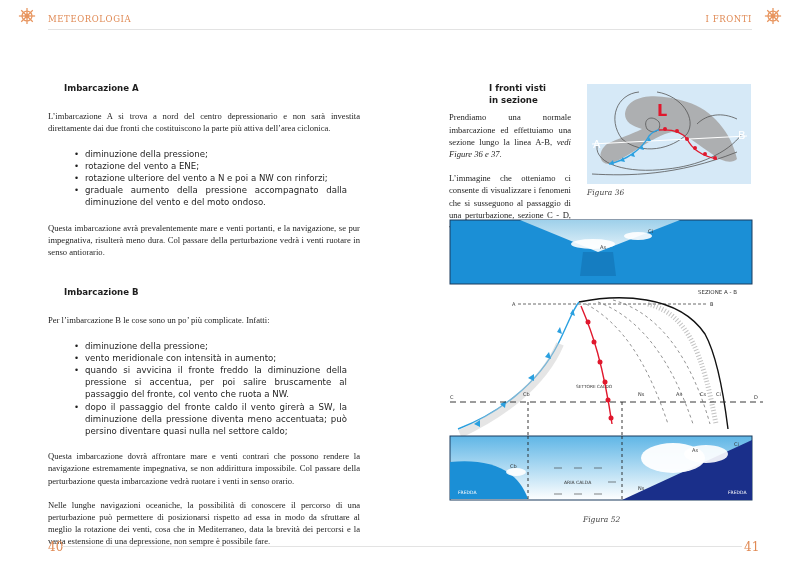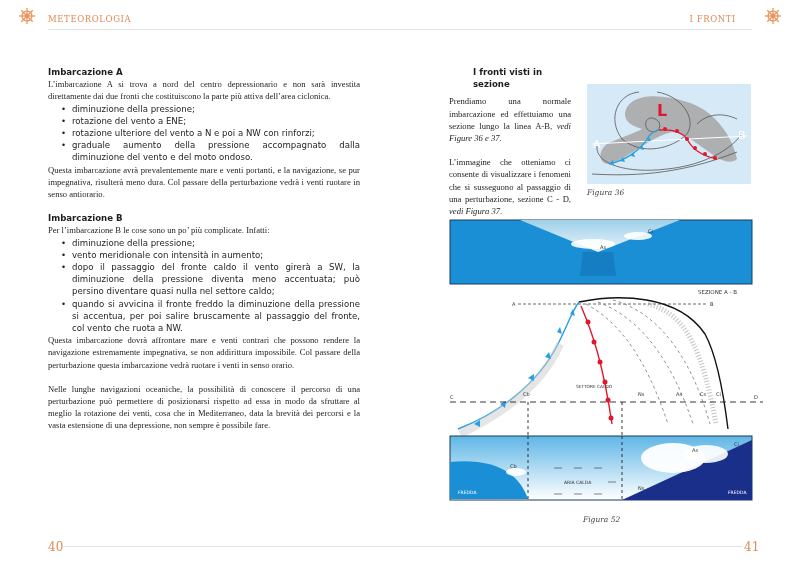--- a/index.html
+++ b/index.html
@@ -1,23 +1,23 @@
 <!DOCTYPE html>
 <html><head>
 <meta charset="utf-8">
 <style>
   html, body { margin:0; padding:0; background:#ffffff; }
   body { width:800px; height:567px; position:relative; overflow:hidden; font-family:"DejaVu Sans", sans-serif; color:#222; }
   .hdr-rule { position:absolute; top:29px; height:1px; background:#e3e3e3; }
   .running { position:absolute; top:14px; font-family:"DejaVu Serif", serif; font-size:8.5px; letter-spacing:0.6px; color:#e08a55; }
   .wheel { position:absolute; top:7px; width:18px; height:18px; }
   .col { position:absolute; font-size:8.6px; line-height:12.2px; color:#1e1e1e; }
-  .col h3 { margin:0; font-size:8.6px; font-weight:bold; line-height:12.2px; }
+  .col h3 { margin:16px; font-size:8.6px; font-weight:bold; line-height:12.2px; }
   .col p { margin:0; text-align:justify;font-family:Liberation Serif, serif; }
-  .col ul { margin:0; padding-left:24px; list-style:none; }
+  .col ul { margin:13px; padding-left:24px; list-style:none; }
   .col li { position:relative; text-align:justify; }
   .col li::before { content:"•"; position:absolute; left:-11px; }
   .gap { height:12px; }
   .fig36 { position:absolute; left:587px; top:84px; width:164px; height:100px; }
   .caption { position:absolute; font-family:"DejaVu Serif", serif; font-style:italic; font-size:7.5px; color:#444; }
   .fig37 { position:absolute; left:448px; top:214px; width:320px; height:290px; }
   .folio { position:absolute; top:540px; font-family:"DejaVu Serif", serif; font-size:12px; color:#e08a55;text-align:center; }
   .foot-rule { position:absolute; top:546px; height:1px; background:#e3e3e3; }
   .i { font-style:italic; }
 </style>
@@ -29,21 +29,21 @@
     <circle cx="10" cy="10" r="5.5"></circle>
       <circle cx="10" cy="10" r="2"></circle>
     <line x1="10" y1="1" x2="10" y2="19"></line>
       <line x1="1" y1="10" x2="19" y2="10"></line>
     <line x1="3.6" y1="3.6" x2="16.4" y2="16.4"></line>
       <line x1="16.4" y1="3.6" x2="3.6" y2="16.4"></line>
   </g>
 </svg>
 <div class="running" style="left:48px;">METEOROLOGIA</div>
 <div class="hdr-rule" style="left:48px; width:704px;"></div>
-<div class="running" style="right:64px;margin-left:38px;">I FRONTI</div>
+<div class="running" style="right:48px;margin-left:38px;">I FRONTI</div>
 <svg class="wheel" style="left:764px;" viewBox="0 0 20 20">
   <g stroke="#e8955e" fill="none" stroke-width="1.4">
     <circle cx="10" cy="10" r="5.5"></circle>
       <circle cx="10" cy="10" r="2"></circle>
     <line x1="10" y1="1" x2="10" y2="19"></line>
       <line x1="1" y1="10" x2="19" y2="10"></line>
     <line x1="3.6" y1="3.6" x2="16.4" y2="16.4"></line>
       <line x1="16.4" y1="3.6" x2="3.6" y2="16.4"></line>
   </g>
 </svg>
@@ -57,22 +57,22 @@
     <li>rotazione ulteriore del vento a N e poi a NW con rinforzi;</li>
     <li>graduale aumento della pressione accompagnato dalla diminuzione del vento e del moto ondoso.</li>
   </ul>
   <p>Questa imbarcazione avrà prevalentemente mare e venti portanti, e la navigazione, se pur impegnativa, risulterà meno dura. Col passare della perturbazione vedrà i venti ruotare in senso antiorario.</p>
   <div class="gap"></div>
   <h3>Imbarcazione B</h3>
   <p>Per l’imbarcazione B le cose sono un po’ più complicate. Infatti:</p>
   <ul>
     <li>diminuzione della pressione;</li>
     <li>vento meridionale con intensità in aumento;</li>
+    <li>quando si avvicina il fronte freddo la diminuzione della pressione si accentua, per poi salire bruscamente al passaggio del fronte, col vento che ruota a NW.</li>
     <li>dopo il passaggio del fronte caldo il vento girerà a SW, la diminuzione della pressione diventa meno accentuata; può persino diventare quasi nulla nel settore caldo;</li>
-    <li>quando si avvicina il fronte freddo la diminuzione della pressione si accentua, per poi salire bruscamente al passaggio del fronte, col vento che ruota a NW.</li>
   </ul>
   <p>Questa imbarcazione dovrà affrontare mare e venti contrari che possono rendere la navigazione estremamente impegnativa, se non addirittura impossibile. Col passare della perturbazione questa imbarcazione vedrà ruotare i venti in senso orario.</p>
   <div class="gap"></div>
   <p>Nelle lunghe navigazioni oceaniche, la possibilità di conoscere il percorso di una perturbazione può permettere di posizionarsi rispetto ad essa in modo da sfruttare al meglio la rotazione dei venti, cosa che in Mediterraneo, data la brevità dei percorsi e la vasta estensione di una depressione, non sempre è possibile fare.</p>
 </div>
 
 <div class="col" style="left:449px; top:66px; width:122px;">
   <h3 style="margin-bottom:5px;padding-left:24px;">I fronti visti in sezione</h3>
   <p><span>Prendiamo una normale imbarcazione ed effettuiamo una sezione lungo la linea A-B, </span><span class="i">vedi Figure 36 e 37</span><span>.</span></p>
   <div class="gap"></div>

